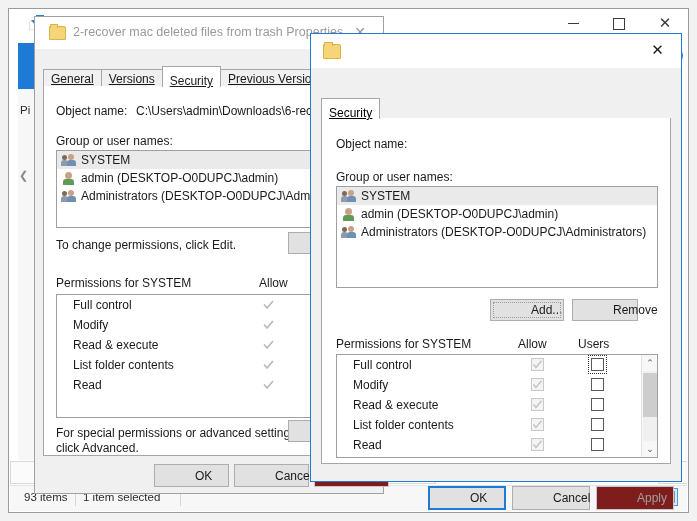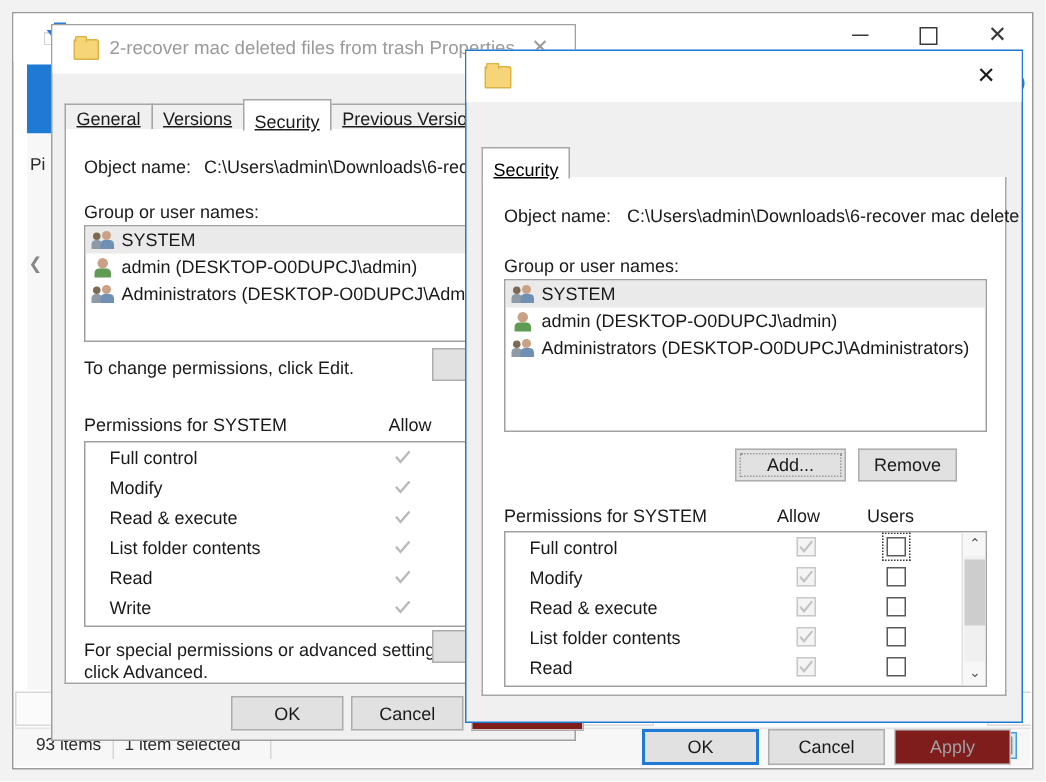--- a/index.html
+++ b/index.html
@@ -318,22 +318,23 @@
     position:absolute; border-radius: 3px 3px 0 0;
   }
   .btn {
     position: absolute;
     background: #e1e1e1;
     border: 1px solid #adadad;
     font-size: 12px;
     color: #1a1a1a;
     display: flex;
     align-items: center;
-    justify-content: center;
-    box-sizing: border-box;
+    justify-content: flex-start;
+    box-sizing: border-box;
+    padding-left: 40px;
   }
   .btn.dotted { outline: 1px dotted #9a9a9a; outline-offset: -4px; }
   .btn.disabled { color: #a0a0a0; background: #7f1d1d; border-color: #c8c8c8; }
   .btn.default {
     border: 2px solid #1e7ad4;
     background: #e1e1e1;
   }
 
   .perm-header {
     position: absolute;
@@ -636,28 +637,20 @@
           </span>
         </div>
         <div class="perm-row">
           <span class="perm-name">Read</span>
           <span class="tick-only" style="left:205px;">
             <svg width="13" height="13" viewBox="0 0 13 13">
                 <path d="M2 6.5 L5 10 L11 3" fill="none" stroke="#b9b9b9" stroke-width="1.6"></path>
               </svg>
           </span>
         </div>
-        <div class="perm-row">
-          <span class="perm-name">Write</span>
-          <span class="tick-only" style="left:205px;">
-            <svg width="13" height="13" viewBox="0 0 13 13">
-                <path d="M2 6.5 L5 10 L11 3" fill="none" stroke="#b9b9b9" stroke-width="1.6"></path>
-              </svg>
-          </span>
-        </div>
       </div>
 
       <div class="lbl" style="left:12px; top:340px;">For special permissions or advanced settings,</div>
       <div class="lbl" style="left:12px; top:355px;">click Advanced.</div>
       <div class="btn" style="left:244px; top:334px; width:82px; height:22px;">
         <span>Ad</span>
       </div>
     </div>
 
     <div class="btn" style="left:119px; top:447px; width:75px; height:23px;">
@@ -678,21 +671,20 @@
         <span>✕</span>
       </div>
     </div>
 
     <div class="pd-tabstrip">
       <div class="tab active" style="background:#ffffff;">Security</div>
     </div>
 
     <div class="pd-panel">
       <div class="lbl" style="left:14px; top:19px;">Object name:</div>
-      <div class="lbl" style="left:96px; top:19px;">C:\Users\admin\Downloads\6-recover mac delete</div>
 
       <div class="lbl" style="left:14px; top:52px;">Group or user names:</div>
 
       <div class="listbox" style="left:14px; top:68px; width:322px; height:102px;">
         <div class="user-row selected">
           <span class="user-ico">
             <i class="ui-head" style="left:1px;top:2px;width:5px;height:5px;background:#7c6a57;"></i>
             <i class="ui-body" style="left:0px;top:7px;width:7px;height:6px;background:#8f9aa8;"></i>
             <i class="ui-head" style="left:7px;top:1px;width:6px;height:6px;background:#c9a187;"></i>
             <i class="ui-body" style="left:6px;top:7px;width:9px;height:6px;background:#6f8fb4;"></i>

